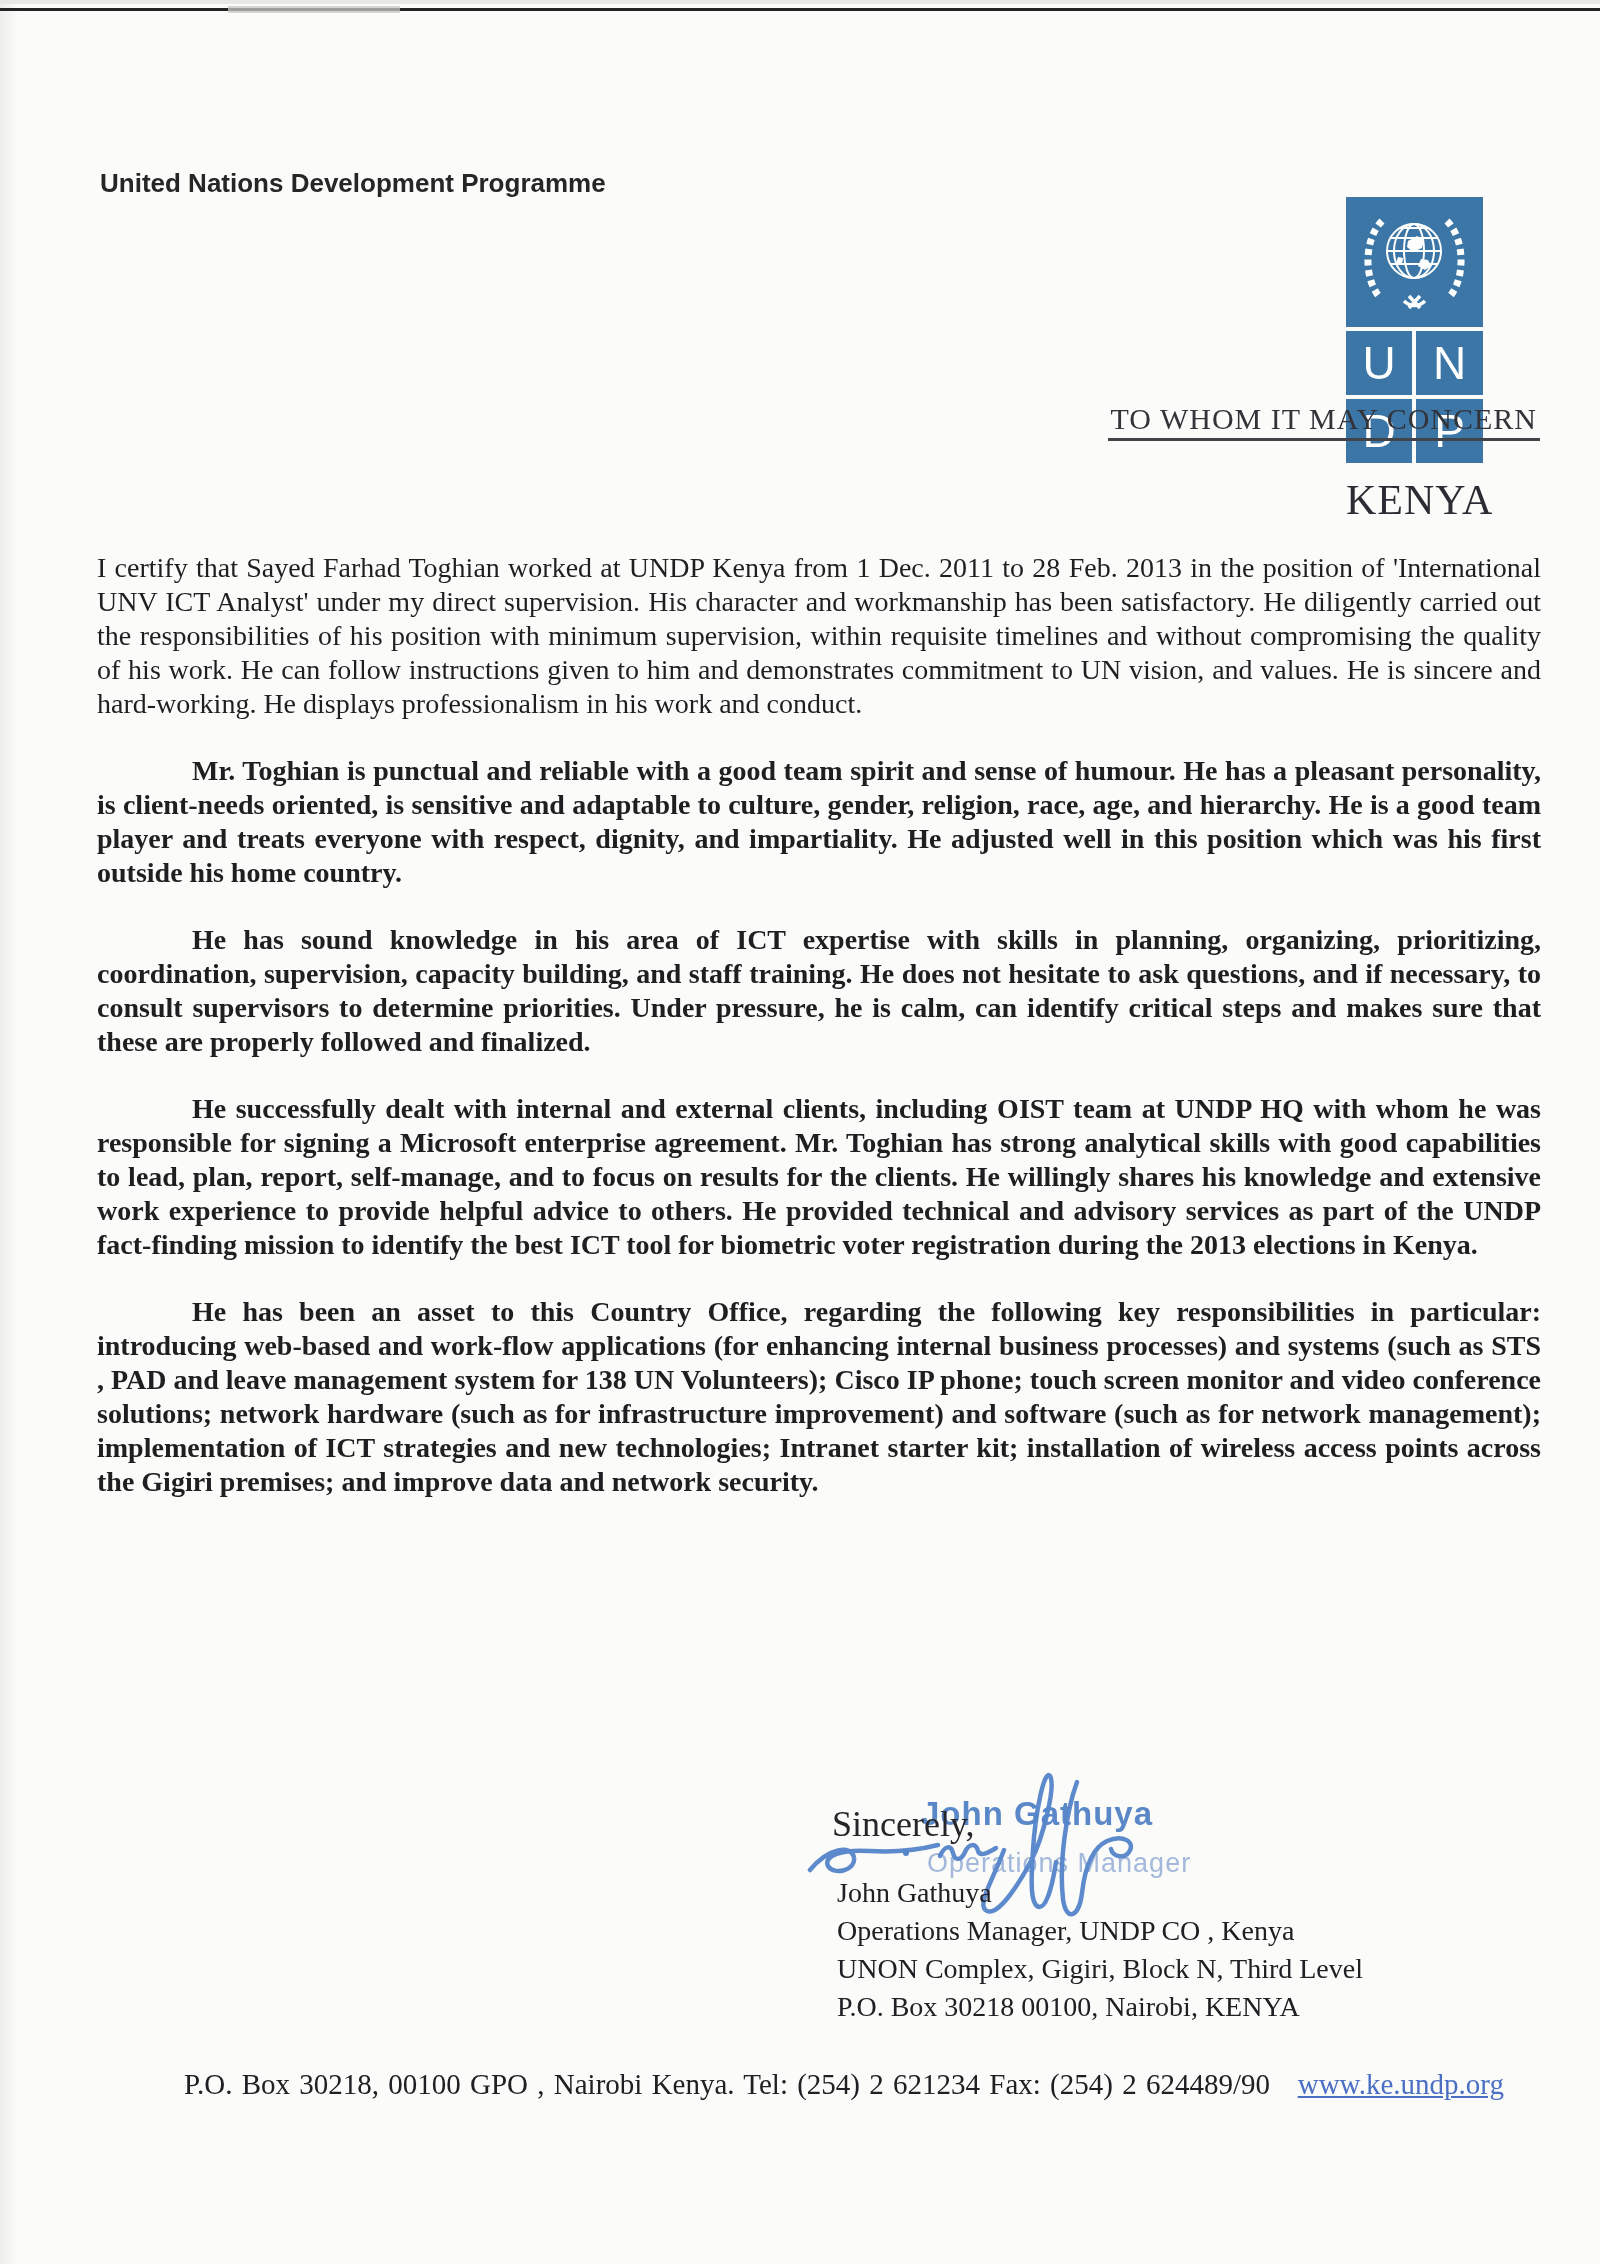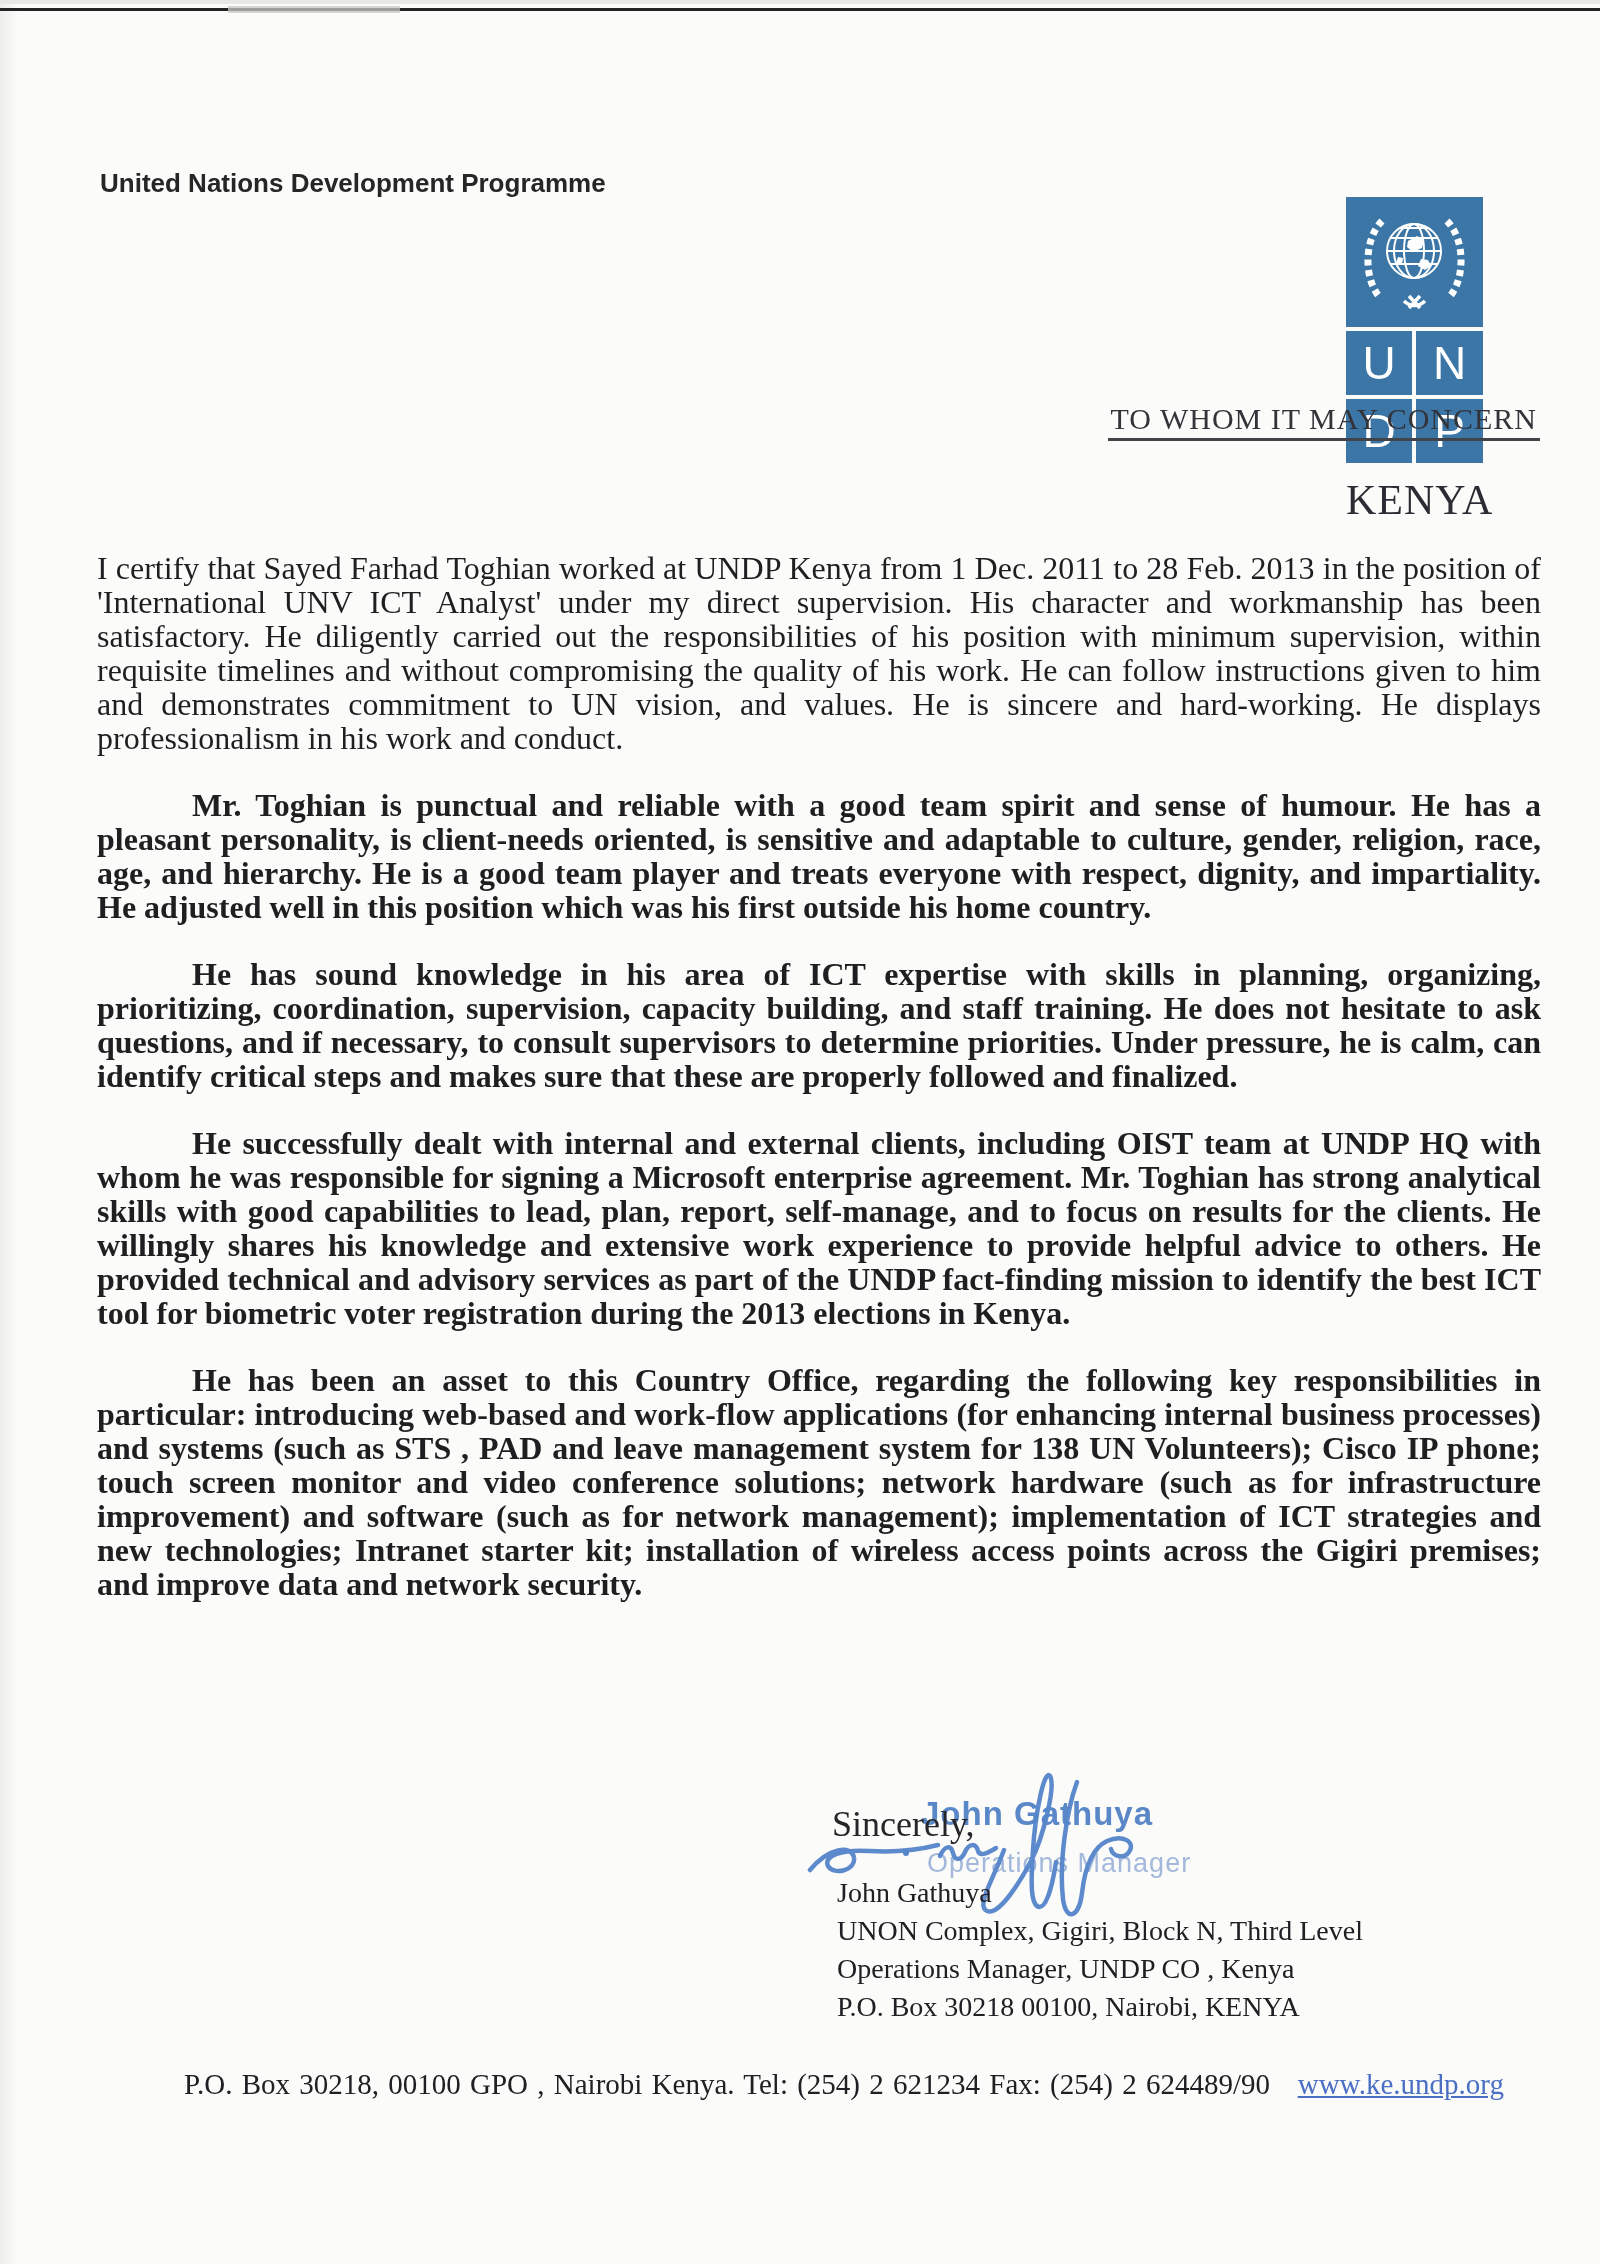--- a/index.html
+++ b/index.html
@@ -30,21 +30,21 @@
   .logo-country { margin-top:13px; text-align:center; font-size:42px; color:#2c2c34; letter-spacing:1px; }
 
   .doc-title {
     position:absolute; left:100px; top:398px; width:1440px; text-align:right;
     font-size:30px; letter-spacing:1px; color:#33333a;
   }
   .doc-title span { display:inline-block; border-bottom:3px solid #43434a; padding:0 3px 2px; }
 
   .letter-body {
     position:absolute; left:97px; top:547px; width:1444px;
-    font-size:32px; line-height:34px; text-align:justify;
+    font-size:28px; line-height:34px; text-align:justify;
   }
   .para { margin:0 0 33px; }
   .para.indent { text-indent:95px;font-weight:bold; }
 
   .sig-closing { position:absolute; left:832px; top:1799px; font-size:36px; color:#26262a; }
   .stamp-name {
     position:absolute; left:921px; top:1791px;
     font-family:"Liberation Sans", sans-serif; font-weight:bold; font-size:33px;
     color:#4d7ec3; opacity:.92; letter-spacing:1px;
   }
@@ -131,22 +131,22 @@
       <path d="M 20 116 C 38 94, 62 90, 64 104 C 66 116, 44 122, 38 112 C 33 102, 52 95, 80 97 C 112 99, 132 95, 148 91"></path>
       <path d="M 150 102 C 155 91, 161 91, 163 99 C 165 107, 171 107, 175 98 C 179 89, 186 89, 188 97 C 190 103, 198 99, 206 94"></path>
       <path d="M 214 96 C 202 128, 186 152, 197 157 C 209 162, 230 128, 241 107 C 253 84, 266 32, 260 22 C 254 14, 245 62, 243 96 C 241 126, 240 151, 249 153 C 257 154, 263 128, 266 108"></path>
       <path d="M 287 28 C 276 58, 269 110, 273 145 C 276 168, 289 164, 292 139 C 295 113, 302 94, 317 87 C 333 80, 346 88, 339 98 C 334 105, 323 103, 321 95"></path>
     </g>
     <circle cx="116" cy="99" r="3" fill="#5585ca"></circle>
   </svg>
 
   <div class="sig-block">
     <div>John Gathuya</div>
+    <div>Operations Manager, UNDP CO , Kenya</div>
     <div>UNON Complex, Gigiri, Block N, Third Level</div>
-    <div>Operations Manager, UNDP CO , Kenya</div>
     <div>P.O. Box 30218 00100, Nairobi, KENYA</div>
   </div>
 
   <div class="footer">
     <span>P.O. Box 30218, 00100 GPO , Nairobi Kenya. Tel: (254) 2 621234 Fax: (254) 2 624489/90</span>
     <span>&nbsp;</span>
     <span class="link">www.ke.undp.org</span>
   </div>
 
 </div>

